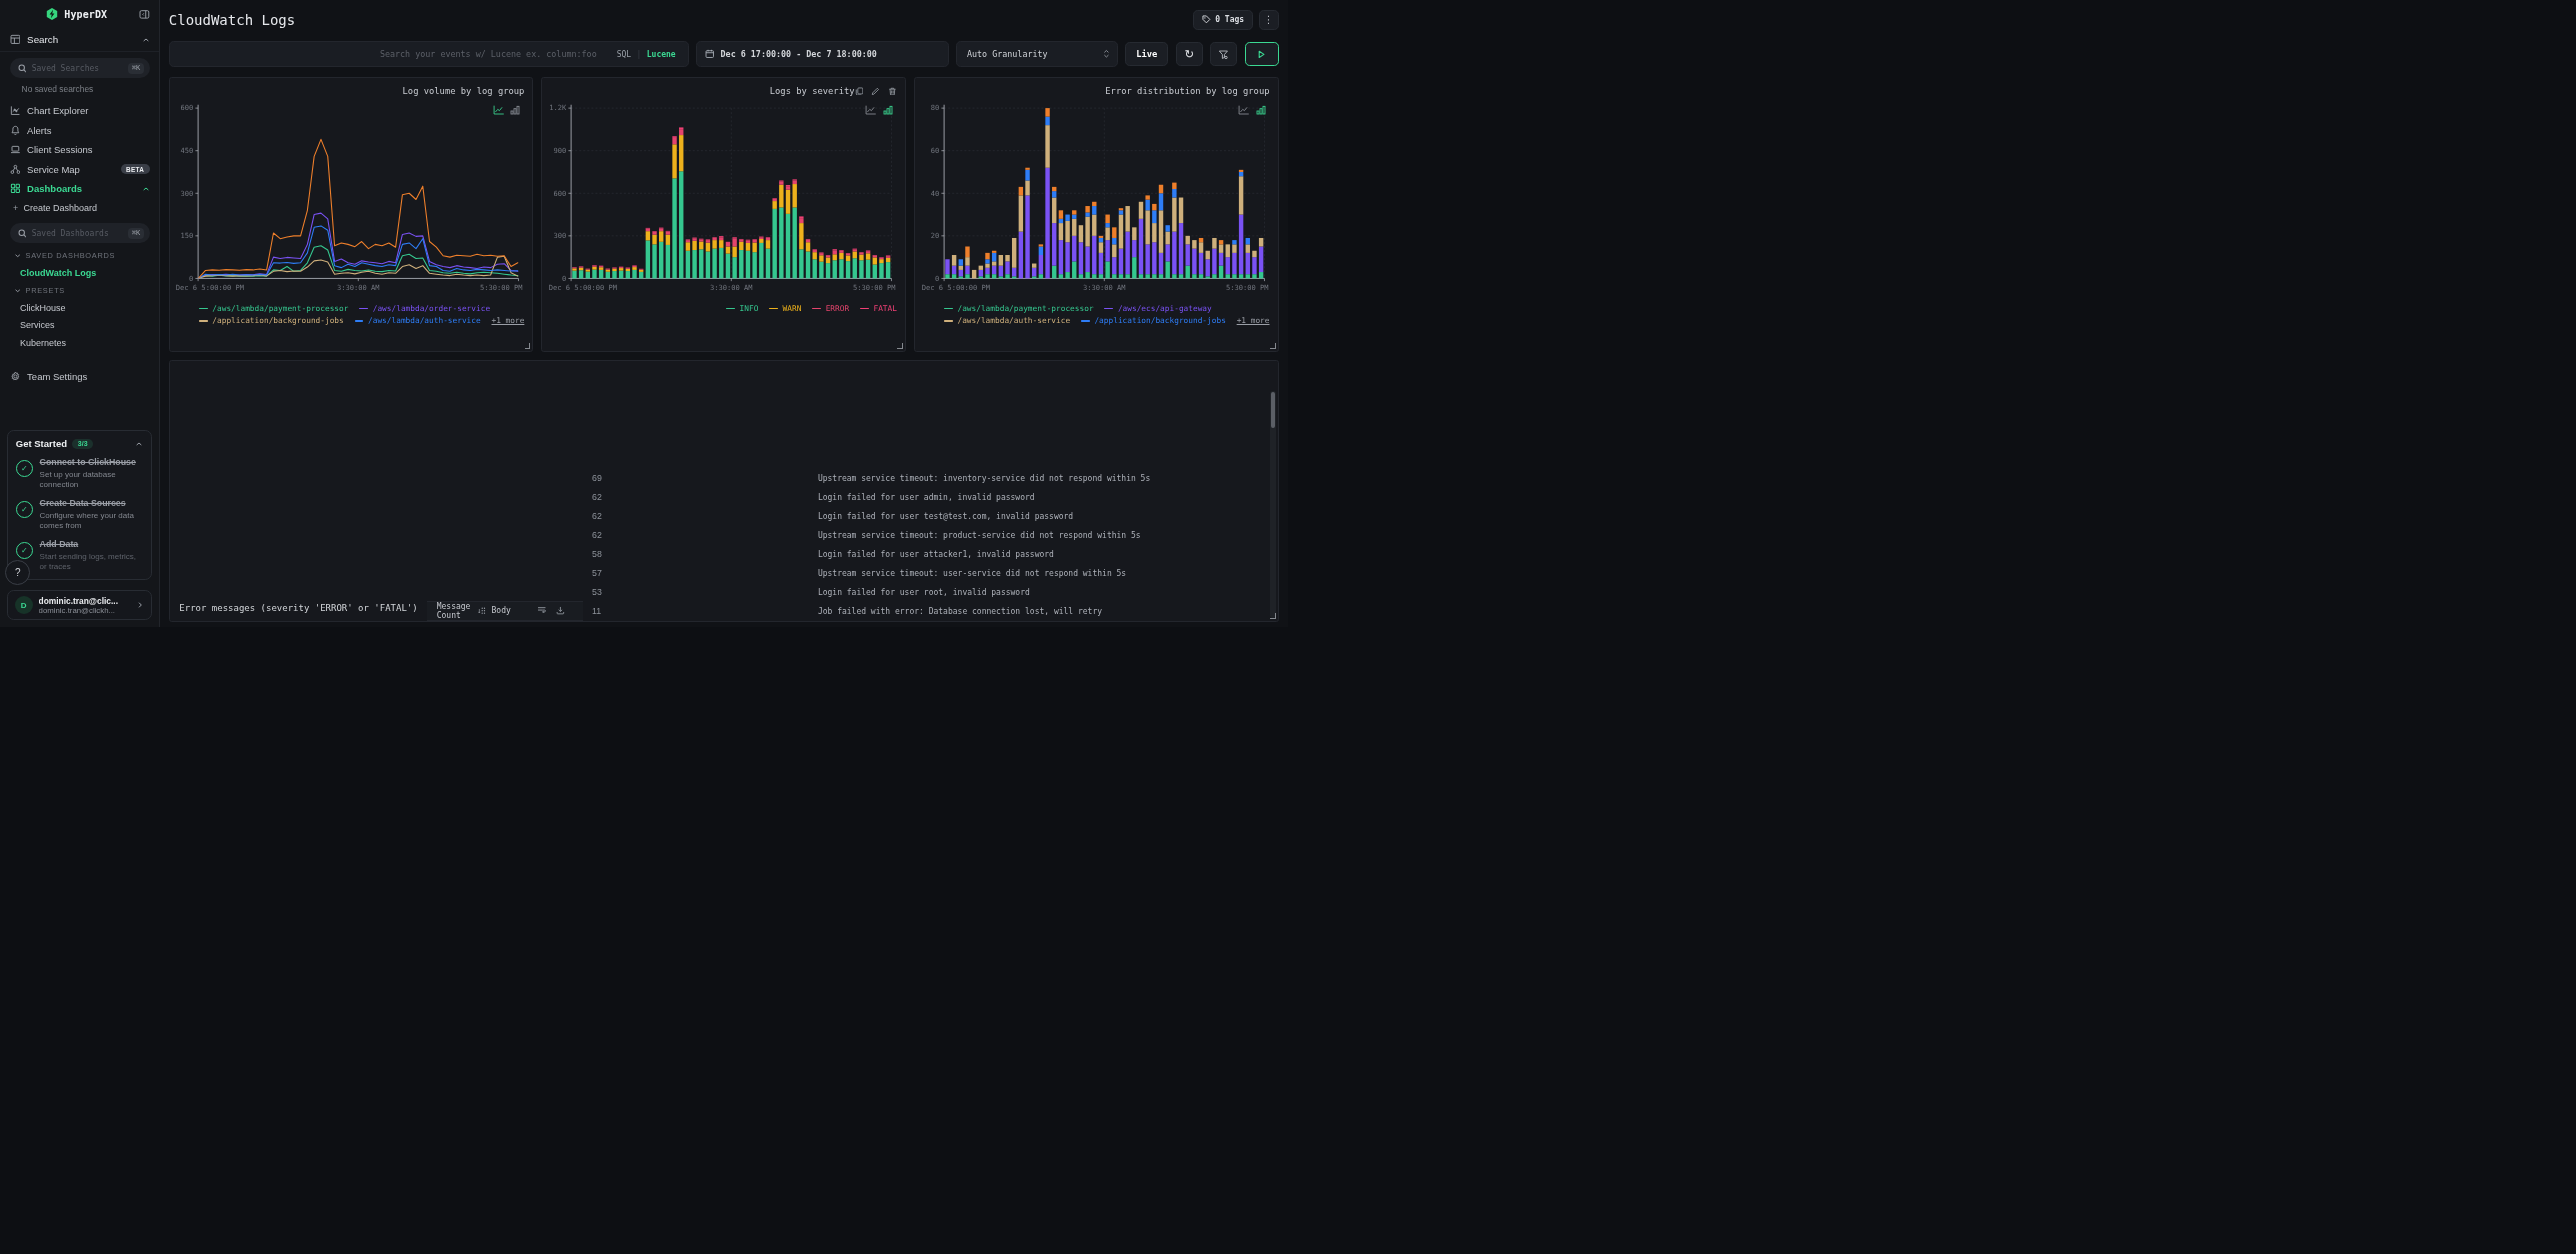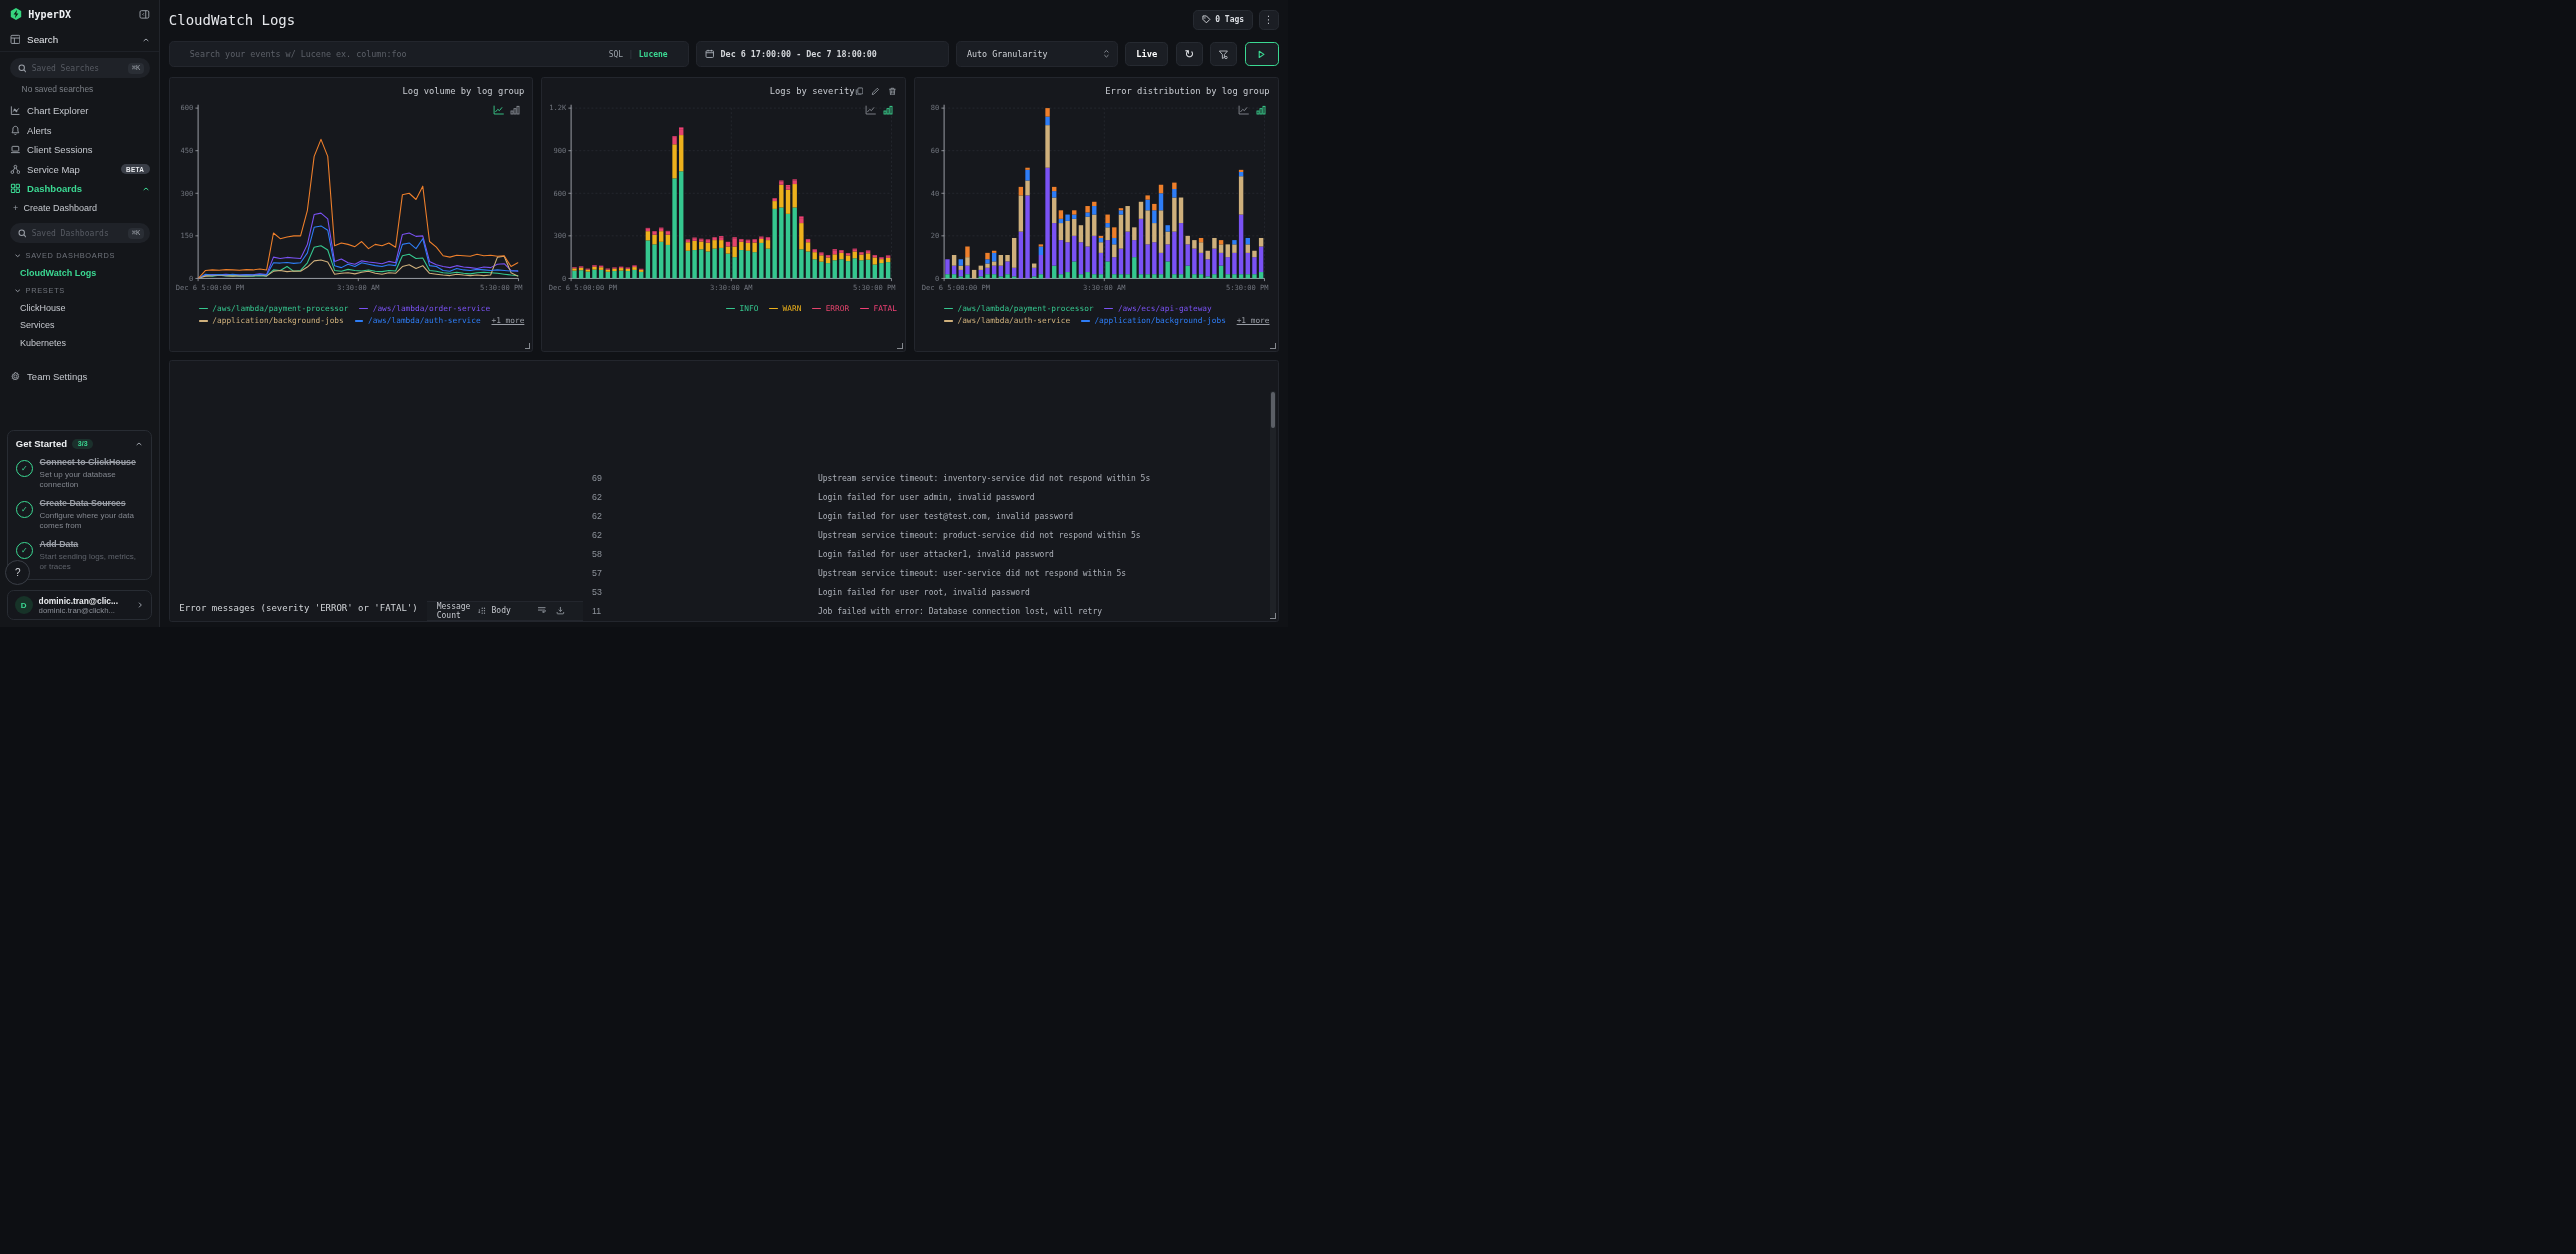--- a/index.html
+++ b/index.html
@@ -5,21 +5,21 @@
   html,body{margin:0;padding:0;background:#0d0f13;}
   body{width:1288px;height:627px;overflow:hidden;font-family:"Liberation Sans",sans-serif;
        -webkit-font-smoothing:antialiased;color:#c6c9cf;}
   .mono{font-family:"DejaVu Sans Mono",monospace;}
   .app{display:flex;width:100%;height:100%;}
 
   
   .sidebar{width:159px;min-width:159px;background:#14161a;border-right:0.7px solid #22252b;
            display:flex;flex-direction:column;position:relative;}
   .side-row{display:flex;align-items:center;gap:6.8px;padding:0 9.5px;}
-  .brand-row{height:28px;}
+  .brand-row{height:28px;margin-left:36px;}
   .brand-name{font-weight:bold;font-size:10px;color:#f0f2f5;letter-spacing:0.1px;font-family:"DejaVu Sans Mono",monospace;}
   .grow{flex:1;}
   .icon{display:inline-flex;align-items:center;justify-content:center;color:#9ba0a8;}
   .icon svg{display:block;}
   .sec-head{height:23px;cursor:pointer;}
   .sec-head .lbl{font-size:9.8px;color:#e4e6ea;}
   .divider{height:0.7px;background:#1e2127;margin:0;}
   .pill{margin:6.8px 9.5px 4px;background:#1f2228;border-radius:675px;height:20px;display:flex;
         align-items:center;gap:5.4px;padding:0 5.4px 0 8px;cursor:text;}
   .pill .ph{flex:1;font-size:8px;color:#575b63;font-family:"DejaVu Sans Mono",monospace;}
@@ -61,21 +61,21 @@
   .main{flex:1;display:flex;flex-direction:column;padding:0 9.5px 0 8.8px;background:#101216;min-width:0;}
   .topbar{display:flex;align-items:center;margin-top:9.5px;}
   .page-title{font-family:"DejaVu Sans Mono",monospace;font-size:14px;color:#e6e8ec;font-weight:500;}
   .top-actions{margin-left:auto;display:flex;gap:5.4px;align-items:center;}
   .btn{background:#1b1e24;border:0.7px solid #262a31;border-radius:4.7px;color:#dadde2;cursor:pointer;
        display:flex;align-items:center;justify-content:center;gap:4.7px;}
   .tags-btn{height:20px;padding:0 8px;font-size:8px;font-weight:bold;font-family:"DejaVu Sans Mono",monospace;}
   .kebab-btn{height:20px;width:20px;font-size:10px;color:#b9bdc4;}
   .controls{display:flex;align-items:center;gap:7.4px;margin-top:11.5px;}
   .searchbar{flex:1;height:24px;background:#1a1d23;border:0.7px solid #23262d;border-radius:4.7px;
-             display:flex;align-items:center;padding:0 20px;gap:0;cursor:text;}
+             display:flex;align-items:center;padding:0 12px;gap:20px;cursor:text;text-align:right;}
   .searchbar .ph{flex:1;font-family:"DejaVu Sans Mono",monospace;font-size:8.4px;color:#5c6068;}
   .lang{font-family:"DejaVu Sans Mono",monospace;font-size:8px;color:#9aa0a8;display:flex;gap:5.4px;align-items:center;}
   .lang .sep{color:#3a3e45;}
   .lang .lucene{color:#3bd993;font-weight:bold;cursor:pointer;}
   .lang .sql{cursor:pointer;}
   .datebox{height:24px;width:235px;background:#1a1d23;border:0.7px solid #23262d;border-radius:4.7px;
            display:flex;align-items:center;gap:6px;padding:0 8px;cursor:pointer;
            font-family:"DejaVu Sans Mono",monospace;font-size:8.4px;color:#d3d6da;font-weight:bold;}
   .granbox{height:24px;width:143px;background:#1a1d23;border:0.7px solid #23262d;border-radius:4.7px;
            display:flex;align-items:center;padding:0 6.8px 0 9.5px;cursor:pointer;

